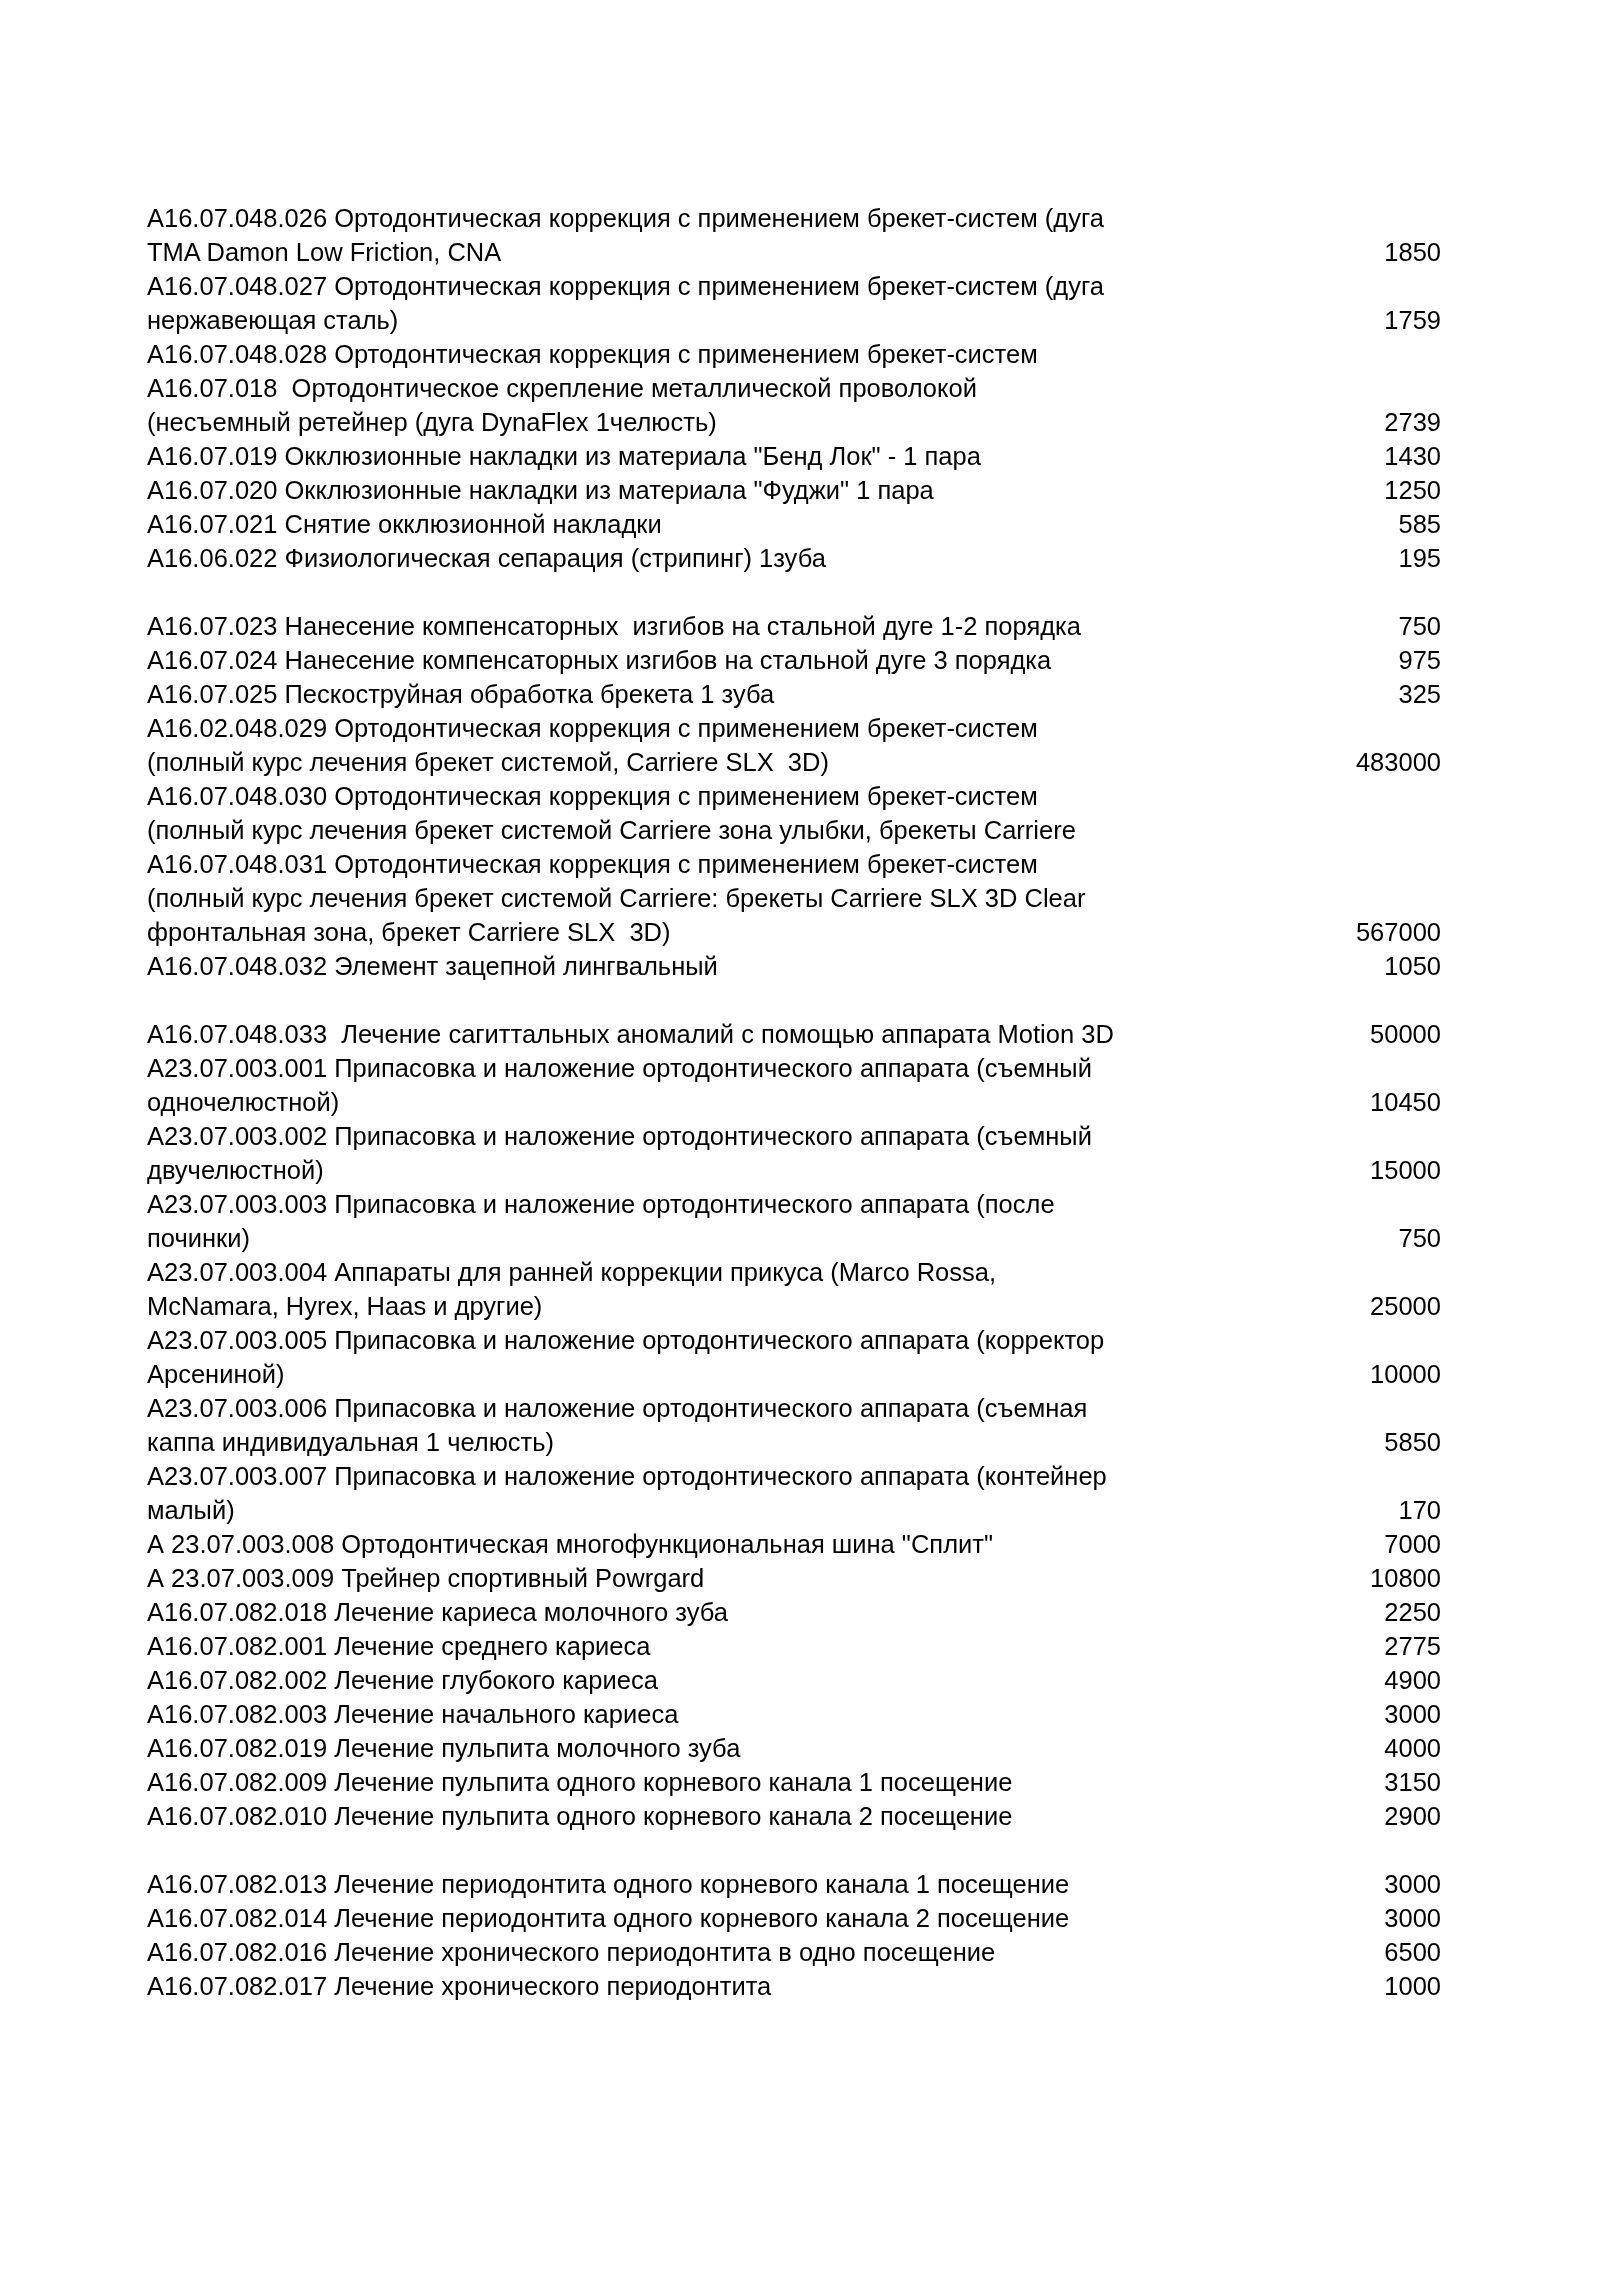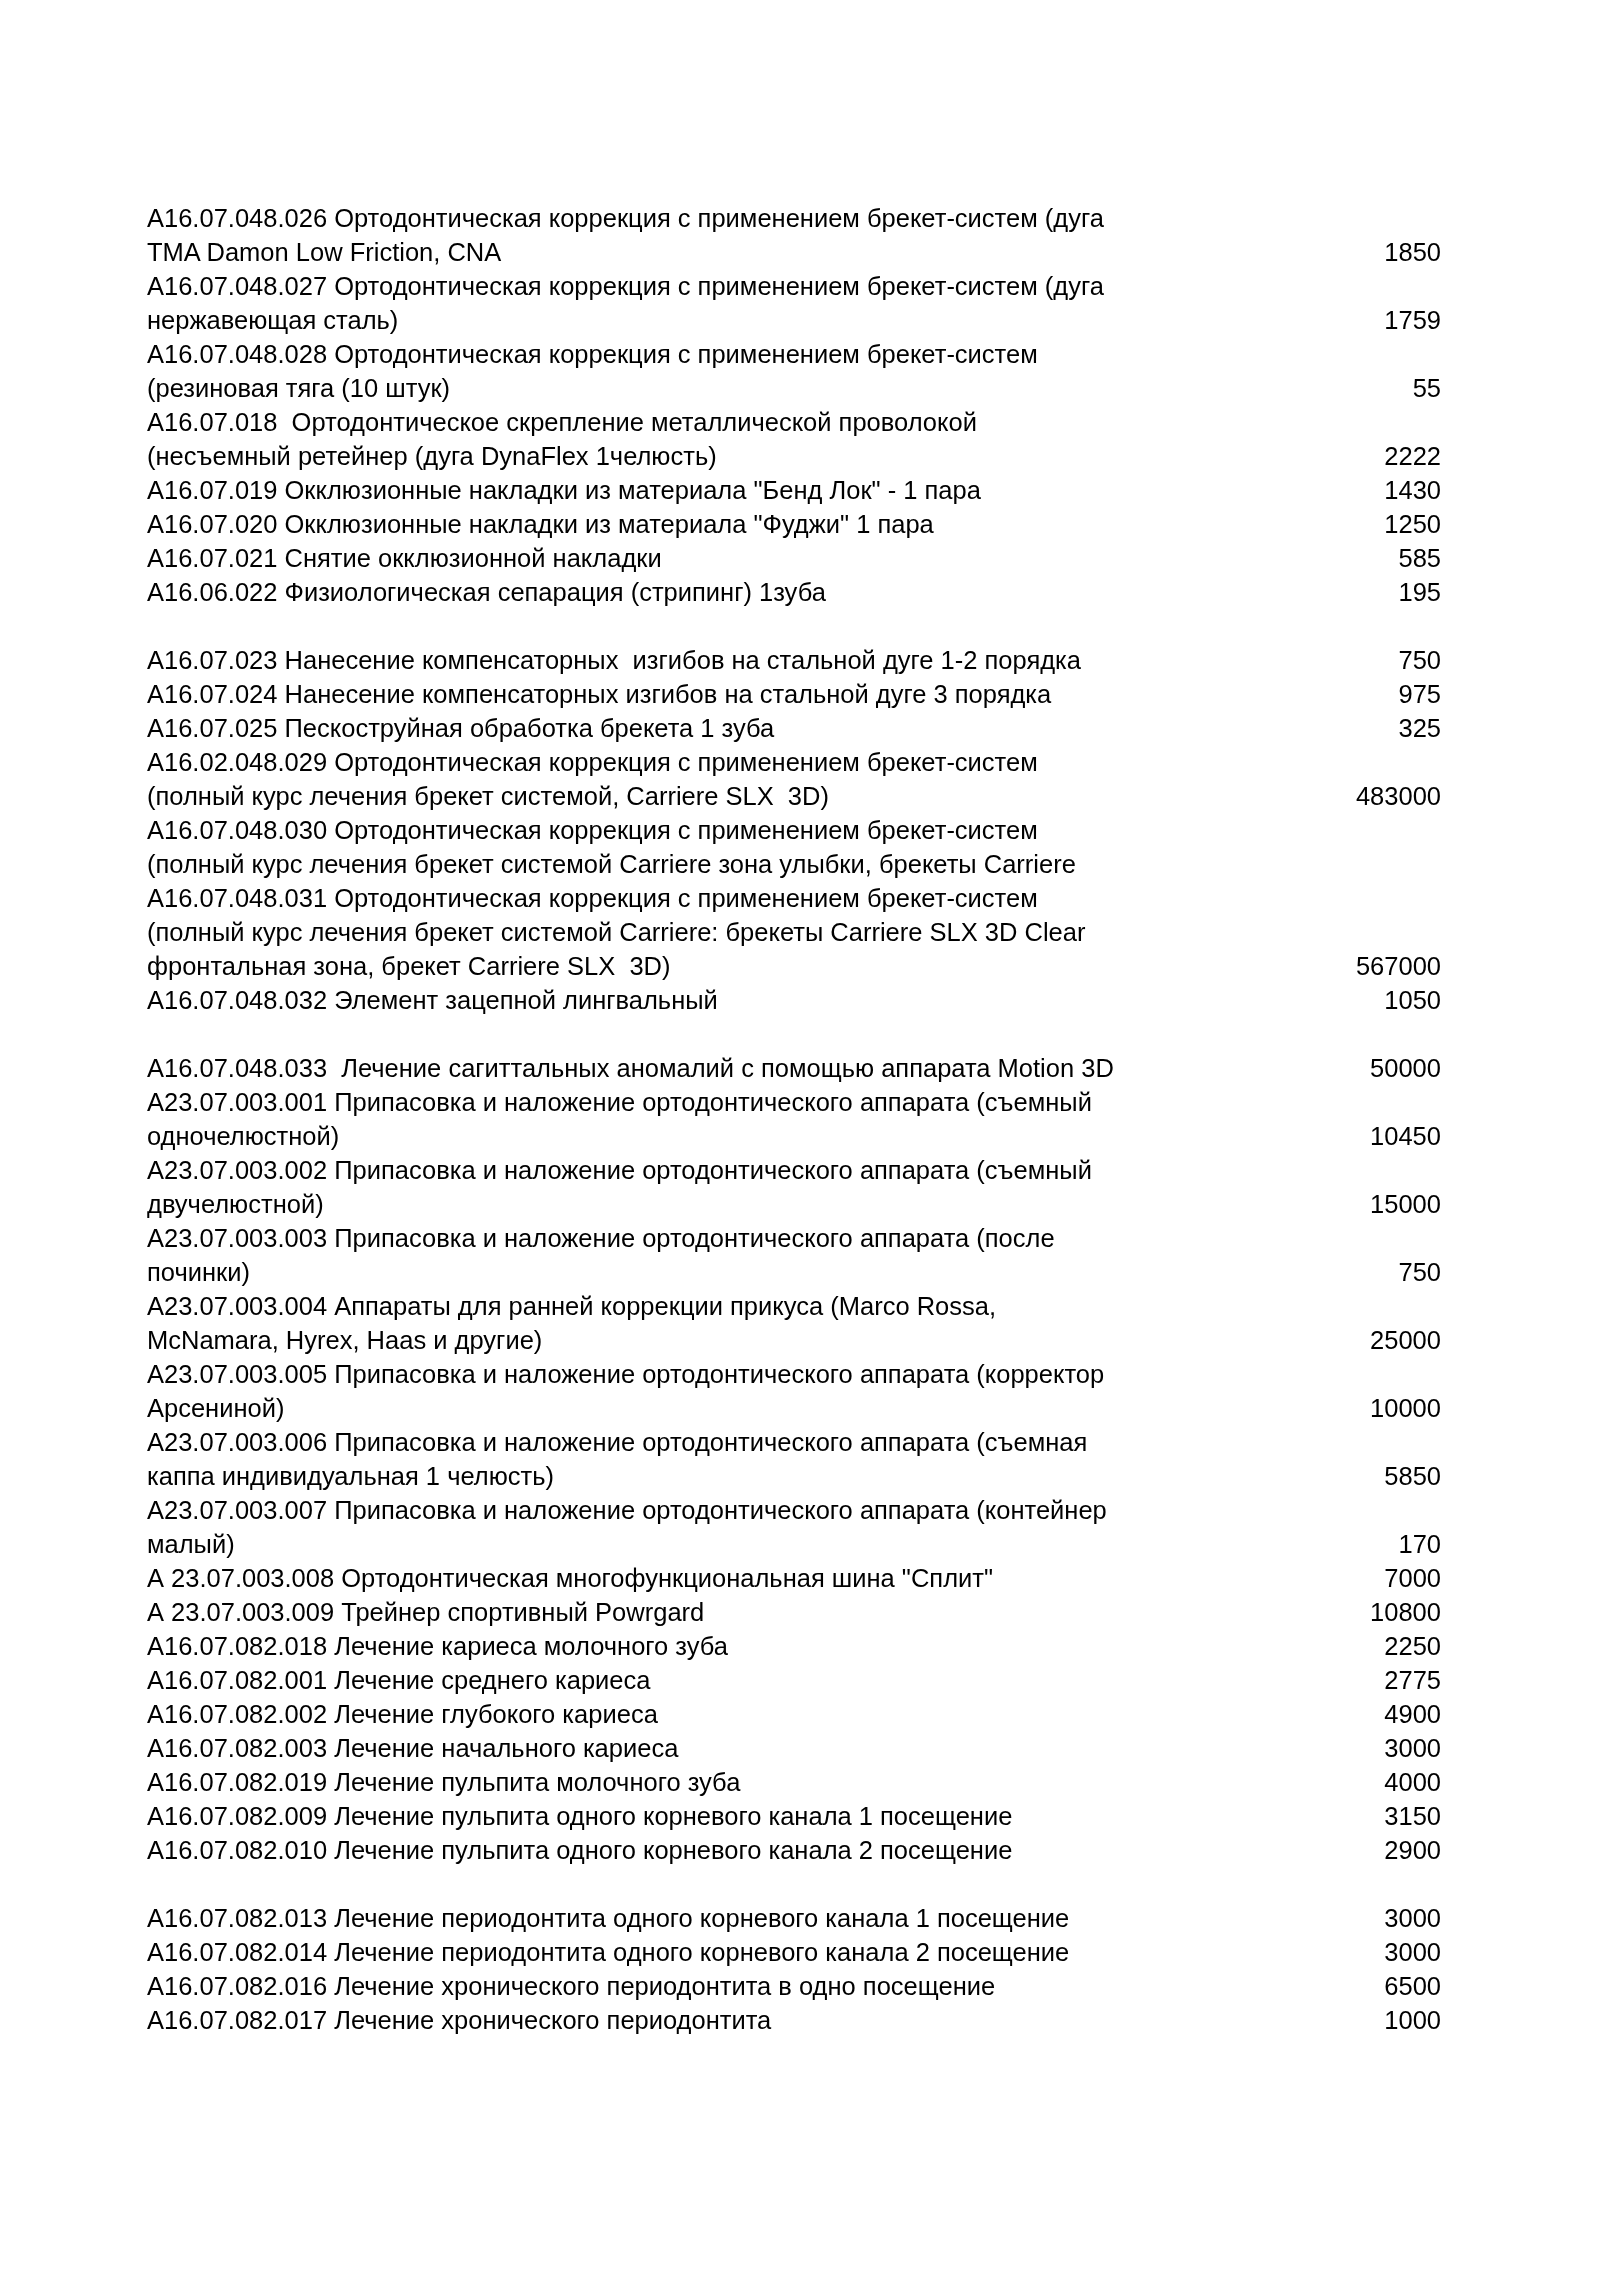--- a/index.html
+++ b/index.html
@@ -50,23 +50,22 @@
 </head>
 <body>
 
 <div class="page">
   <div class="content" id="price-list">
       <div class="line"><span class="desc">А16.07.048.026 Ортодонтическая коррекция с применением брекет-систем (дуга</span></div>
       <div class="line"><span class="desc">TMA Damon Low Friction, CNA</span><span class="price">1850</span></div>
       <div class="line"><span class="desc">А16.07.048.027 Ортодонтическая коррекция с применением брекет-систем (дуга</span></div>
       <div class="line"><span class="desc">нержавеющая сталь)</span><span class="price">1759</span></div>
       <div class="line"><span class="desc">А16.07.048.028 Ортодонтическая коррекция с применением брекет-систем</span></div>
-      <div class="line"><span class="desc">(резиновая тяга (10 штук)</span><span class="price">55</span></div>
       <div class="line"><span class="desc">А16.07.018  Ортодонтическое скрепление металлической проволокой</span></div>
-      <div class="line"><span class="desc">(несъемный ретейнер (дуга DynaFlex 1челюсть)</span><span class="price">2222</span></div>
+      <div class="line"><span class="desc">(несъемный ретейнер (дуга DynaFlex 1челюсть)</span><span class="price">2739</span></div>
       <div class="line"><span class="desc">А16.07.019 Окклюзионные накладки из материала "Бенд Лок" - 1 пара</span><span class="price">1430</span></div>
       <div class="line"><span class="desc">А16.07.020 Окклюзионные накладки из материала "Фуджи" 1 пара</span><span class="price">1250</span></div>
       <div class="line"><span class="desc">А16.07.021 Снятие окклюзионной накладки</span><span class="price">585</span></div>
       <div class="line"><span class="desc">А16.06.022 Физиологическая сепарация (стрипинг) 1зуба</span><span class="price">195</span></div>
       <div class="line spacer"></div>
       <div class="line"><span class="desc">А16.07.023 Нанесение компенсаторных  изгибов на стальной дуге 1-2 порядка</span><span class="price">750</span></div>
       <div class="line"><span class="desc">А16.07.024 Нанесение компенсаторных изгибов на стальной дуге 3 порядка</span><span class="price">975</span></div>
       <div class="line"><span class="desc">А16.07.025 Пескоструйная обработка брекета 1 зуба</span><span class="price">325</span></div>
       <div class="line"><span class="desc">А16.02.048.029 Ортодонтическая коррекция с применением брекет-систем</span></div>
       <div class="line"><span class="desc">(полный курс лечения брекет системой, Carriere SLX  3D)</span><span class="price">483000</span></div>

